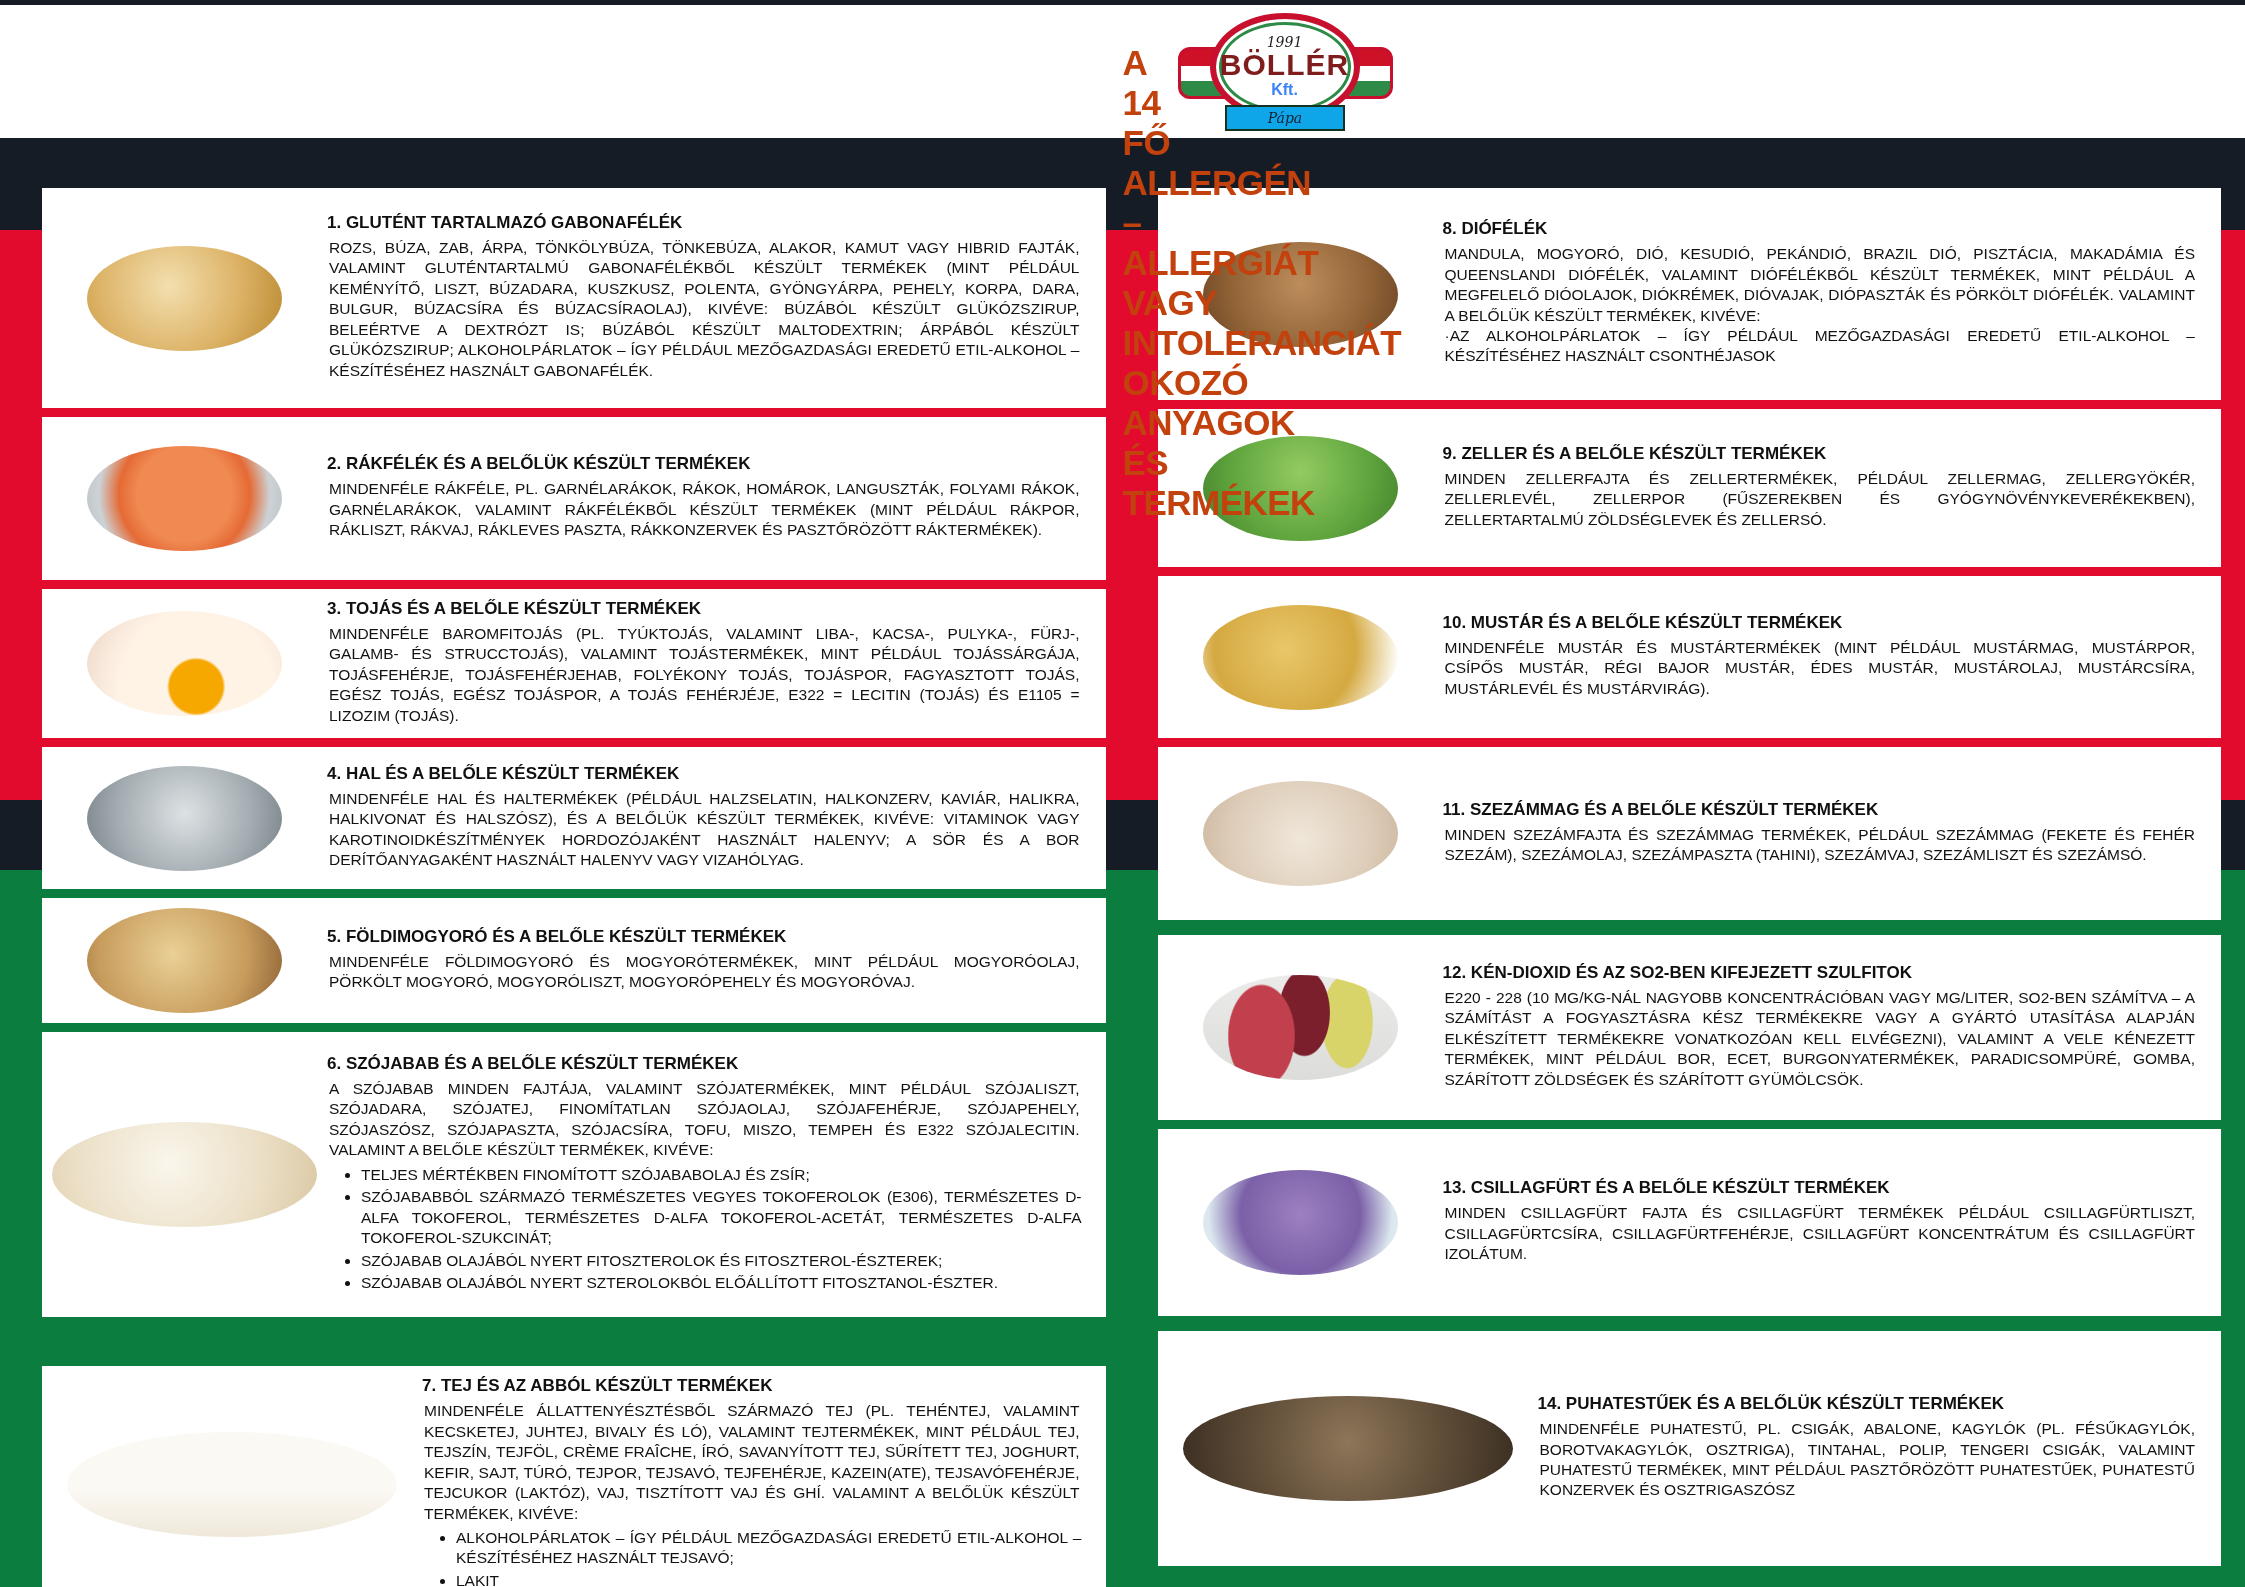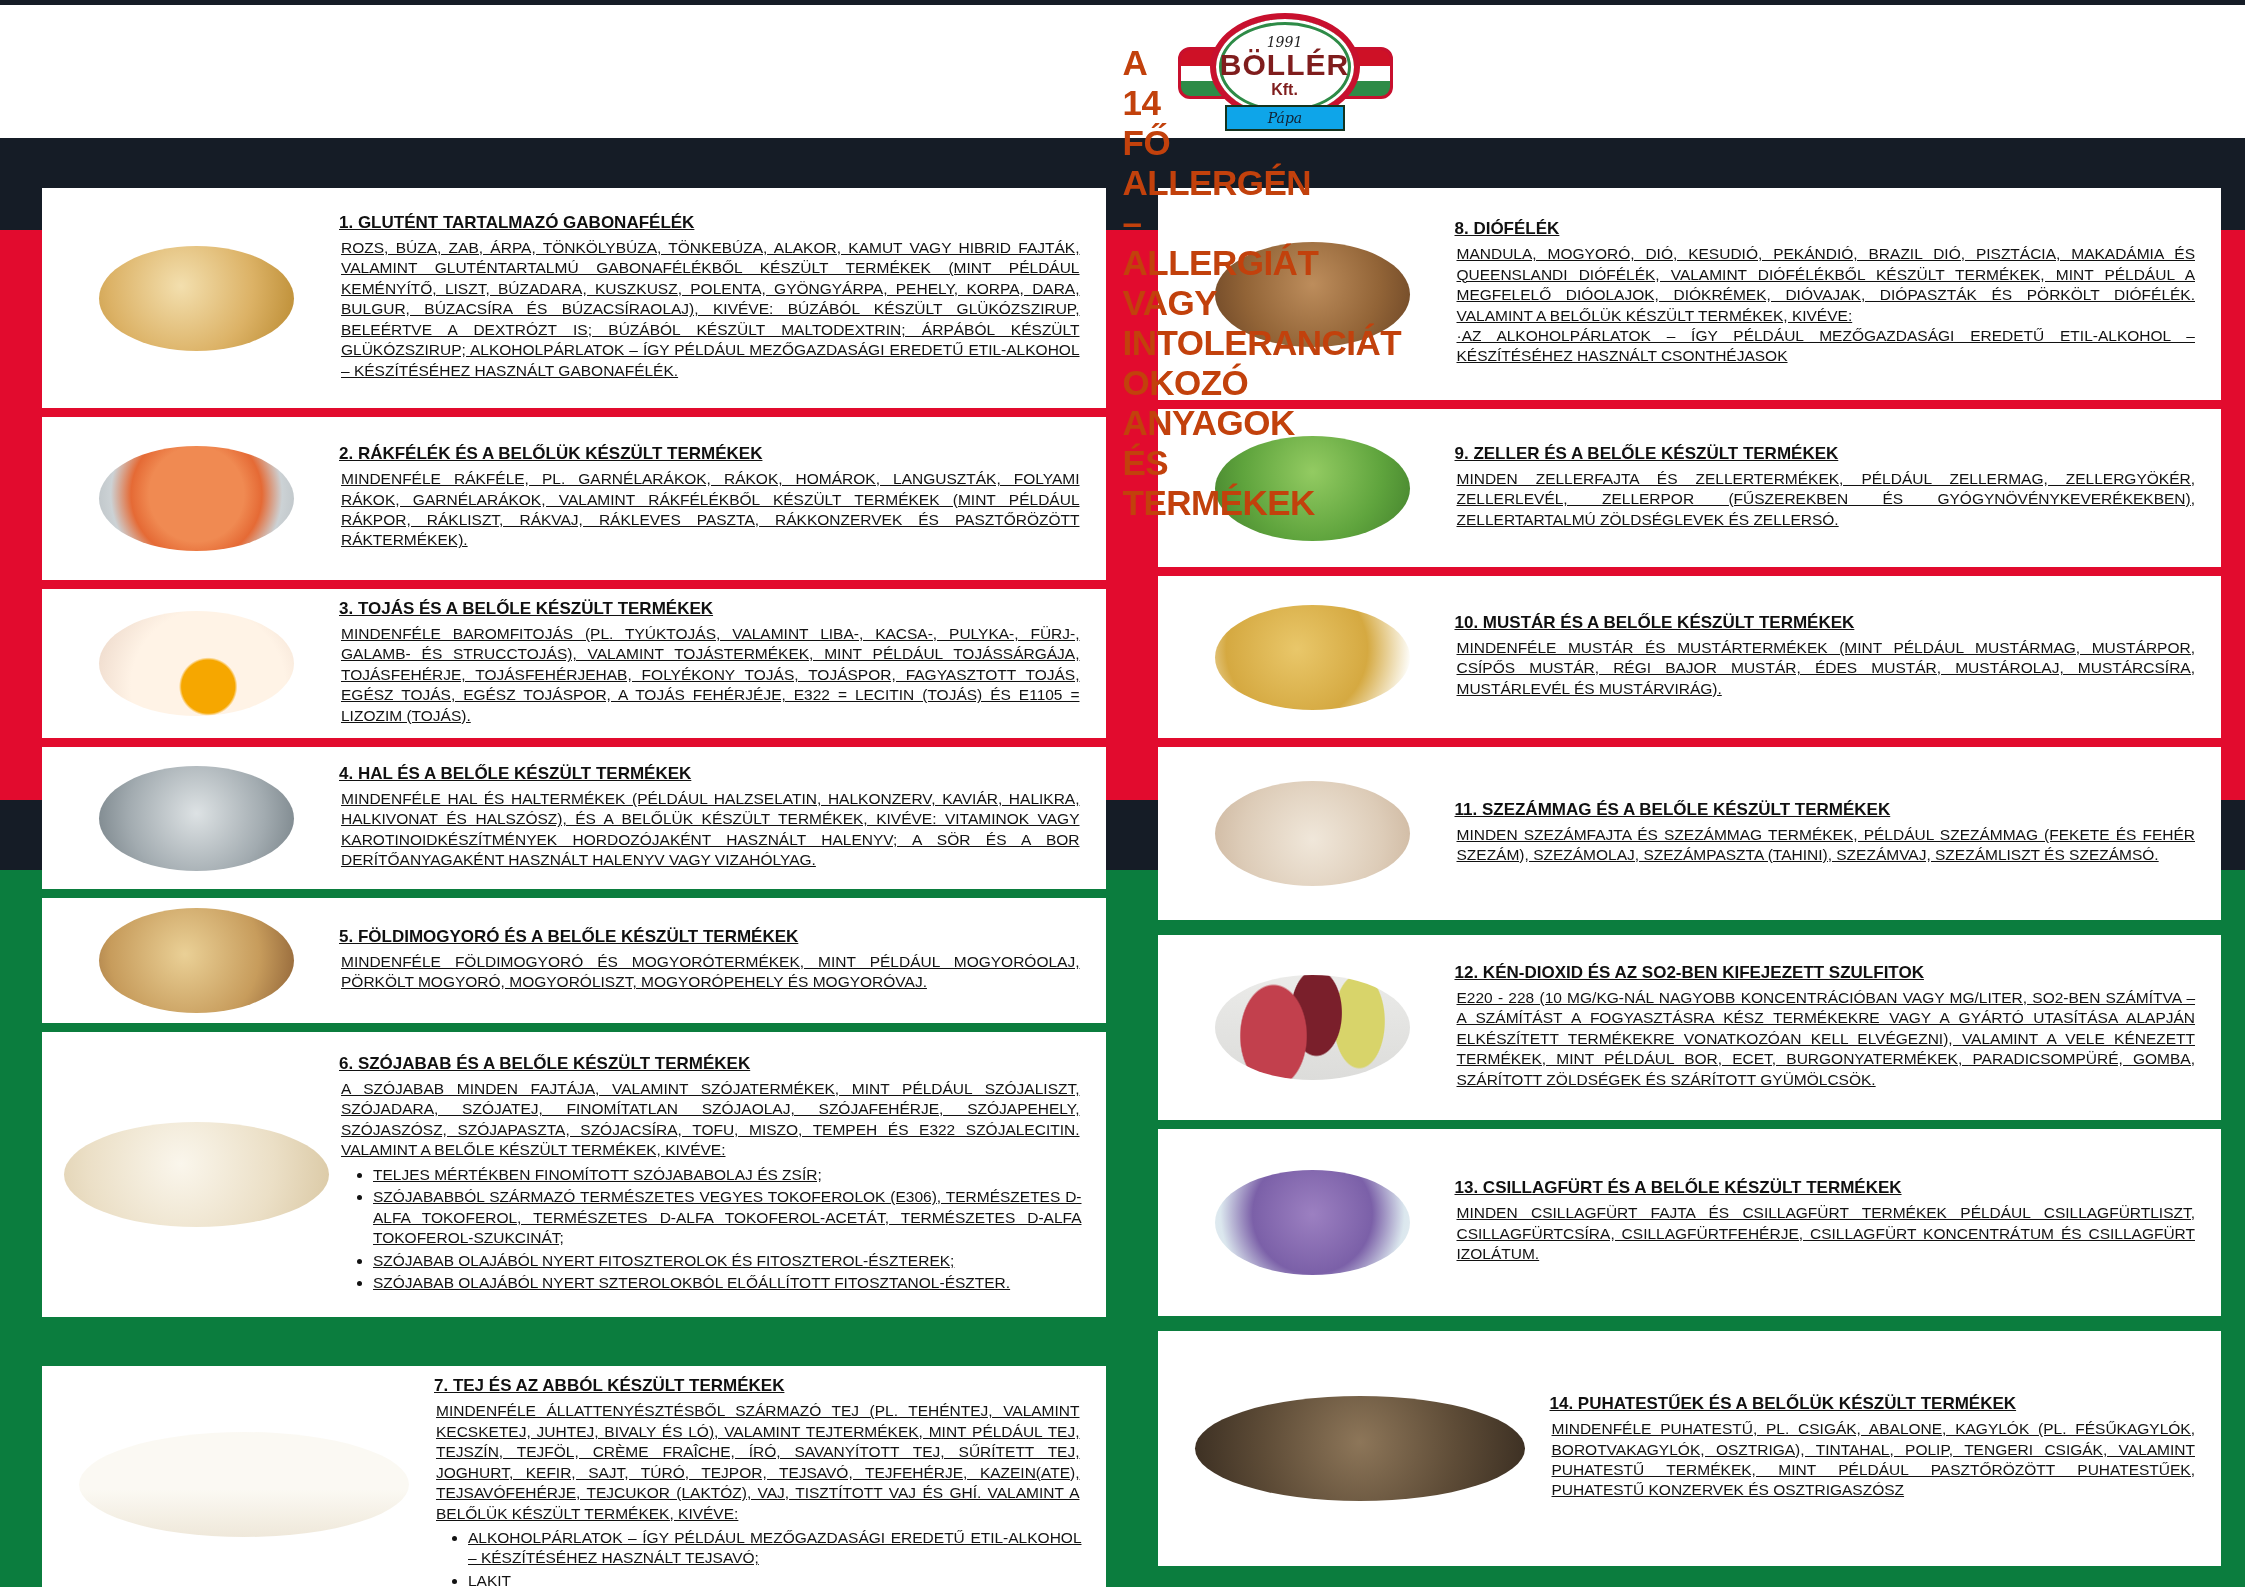--- a/index.html
+++ b/index.html
@@ -17,35 +17,35 @@
   
   .logo{position:absolute;left:55px;top:8px;width:215px;height:118px;}
   .lobe{position:absolute;top:34px;width:62px;height:52px;border:3px solid #c8102e;border-radius:12px;
     background:linear-gradient(to bottom,#ce1126 0 34%,#ffffff 34% 67%,#2e8b47 67% 100%);}
   .lobe.left{left:0;} .lobe.right{right:0;}
   .oval{position:absolute;left:32px;top:0;width:150px;height:108px;border-radius:50%;
     background:#fff;border:6px solid #c8102e;box-shadow:inset 0 0 0 3px #fff,inset 0 0 0 6px #2e8b47;
     display:flex;flex-direction:column;align-items:center;justify-content:center;z-index:2;}
   .logo-year{font-family:"DejaVu Serif",serif;font-style:italic;font-size:14px;color:#222;line-height:1;}
   .logo-name{font-size:30px;font-weight:700;color:#7f1d1d;letter-spacing:1px;line-height:1.05;}
-  .logo-suffix{font-size:16px;font-weight:700;color:#7f1d1d;line-height:1.1;}
+  .logo-suffix{font-size:16px;font-weight:700;color:#3b82f6;line-height:1.1;}
   .ribbon{position:absolute;left:50%;transform:translateX(-50%);bottom:0;width:120px;height:26px;
     background:#0ea5e9;border:2px solid #14331f;color:#123;z-index:3;
     display:flex;align-items:center;justify-content:center;
     font-family:"DejaVu Serif",serif;font-style:italic;font-size:14px;}
   
   .content{flex:1 1 auto;display:flex;gap:52px;padding:50px 24px 0 42px;
     background:linear-gradient(to bottom,
       var(--dark) 0px,var(--dark) 92px,
       var(--red) 92px,var(--red) 662px,
       var(--dark) 662px,var(--dark) 732px,
       var(--green) 732px,var(--green) 100%);}
   .col{flex:1 1 0;display:flex;flex-direction:column;gap:9px;min-width:0;}
   
-  .card{background:var(--paper);display:flex;align-items:center;padding:10px 24px 10px 12px;text-decoration:underline;}
+  .card{background:var(--paper);display:flex;align-items:center;padding:10px 24px 10px 0;}
   .photo-wrap{flex:0 0 285px;display:flex;align-items:center;justify-content:center;}
   .photo{width:195px;height:88%;min-height:105px;border-radius:50%;}
   .card.tall .photo{width:265px;}
   .card.xtall .photo-wrap{flex-basis:380px;}
   .card.xtall .photo{width:330px;}
   .text{flex:1 1 auto;min-width:0;}
   .card-title{margin:0 0 5px;font-size:17px;font-weight:700;color:#101010;}
   .card-body{margin:2px;font-size:15.5px;line-height:1.32;text-align:justify;white-space:pre-line;}
   .card-bullets{margin:4px 0 0;padding-left:34px;font-size:15.5px;line-height:1.32;}
   .card-bullets li{margin:2px 0;text-align:justify;}

